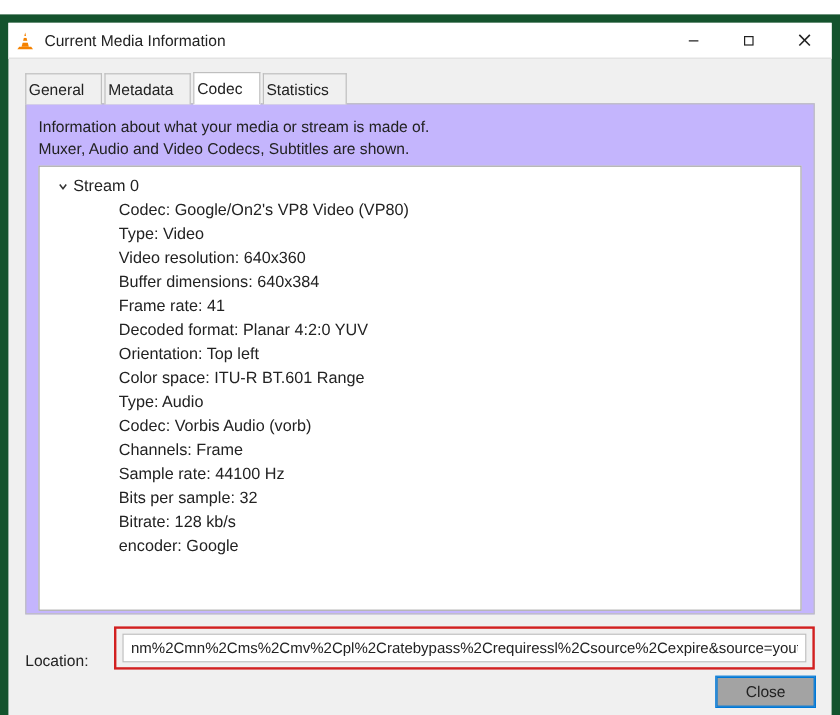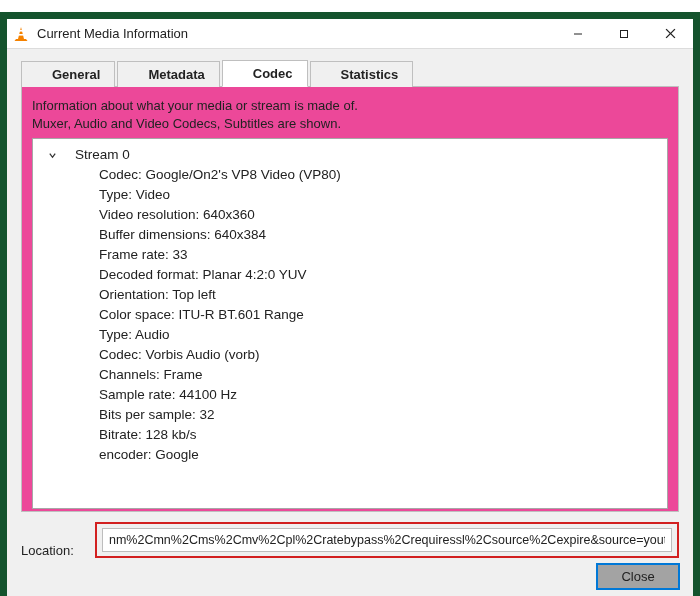--- a/index.html
+++ b/index.html
@@ -54,36 +54,35 @@
     display: flex;
     flex-direction: column;
     min-height: 0;
   }
   .tabs {
     display: flex;
     align-items: flex-end;
     gap: 2px;
   }
   .tab {
-    padding: 5px 14px 5px 30px;
+    padding: 5px 14px 5px 2px;
     border: 1px solid #bfbfbf;
     background: #f0f0f0;
     border-bottom: none;
     font-size: 13px;
     position: relative;
     top: 1px;
-    font-weight: bold;
   }
   .tab.active {
     background: #ffffff;
     border-bottom: 1px solid #ffffff;
   }
   .tab-body {
     border: 1px solid #bfbfbf;
-    background: #ec4899;
+    background: #c4b5fd;
     flex: 1;
     padding: 10px 10px 2px 10px;
     display: flex;
     flex-direction: column;
     min-height: 0;
   }
   .desc {
     font-size: 13px;
     line-height: 1.35;
     margin-bottom: 6px;
@@ -93,21 +92,21 @@
     border: 1px solid #a7a7a7;
     background: #ffffff;
     padding: 6px 6px 6px 8px;
     overflow: auto;
     font-size: 13.5px;
     line-height: 20px;
   }
   .tree-header {
     display: flex;
     align-items: center;
-    gap: 18px;
+    gap: 4px;
     font-weight: 400;
     padding-left: 6px;
   }
   .chev {
     width: 10px;
     display: inline-flex;
     align-items: center;
     justify-content: center;
     font-size: 10px;
     color: #333;
@@ -211,21 +210,21 @@
             <svg width="9" height="9" viewBox="0 0 10 10">
                 <polyline points="2,3 5,7 8,3" fill="none" stroke="#333" stroke-width="1.4"></polyline>
               </svg>
           </span>
           <span>Stream 0</span>
         </div>
         <div class="tree-row">Codec: Google/On2's VP8 Video (VP80)</div>
         <div class="tree-row">Type: Video</div>
         <div class="tree-row">Video resolution: 640x360</div>
         <div class="tree-row">Buffer dimensions: 640x384</div>
-        <div class="tree-row">Frame rate: 33</div>
+        <div class="tree-row">Frame rate: 41</div>
         <div class="tree-row">Decoded format: Planar 4:2:0 YUV</div>
         <div class="tree-row">Orientation: Top left</div>
         <div class="tree-row">Color space: ITU-R BT.601 Range</div>
 
         <div class="tree-row">Type: Audio</div>
         <div class="tree-row">Codec: Vorbis Audio (vorb)</div>
         <div class="tree-row">Channels: Frame</div>
         <div class="tree-row">Sample rate: 44100 Hz</div>
         <div class="tree-row">Bits per sample: 32</div>
         <div class="tree-row">Bitrate: 128 kb/s</div>

